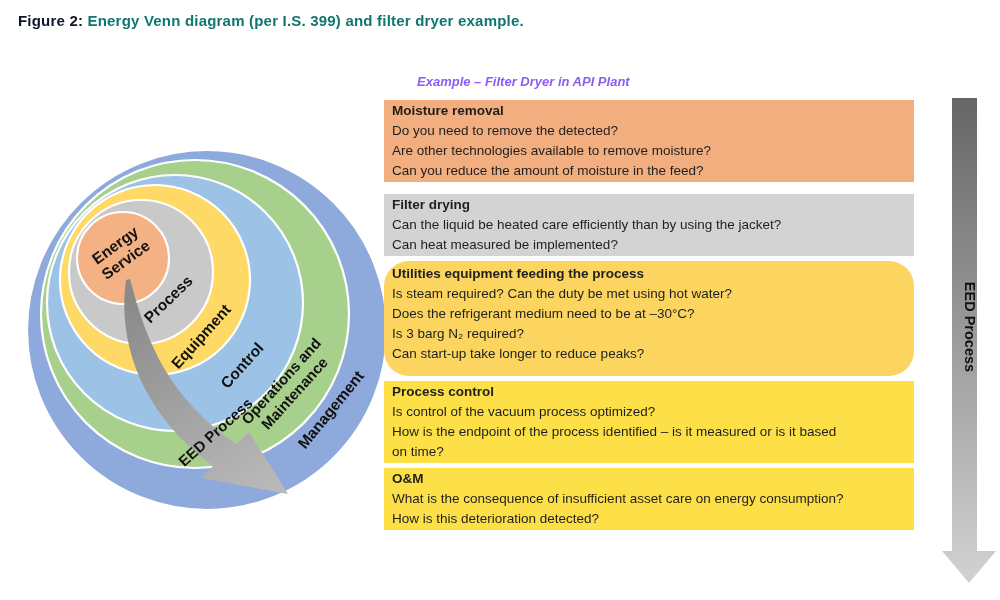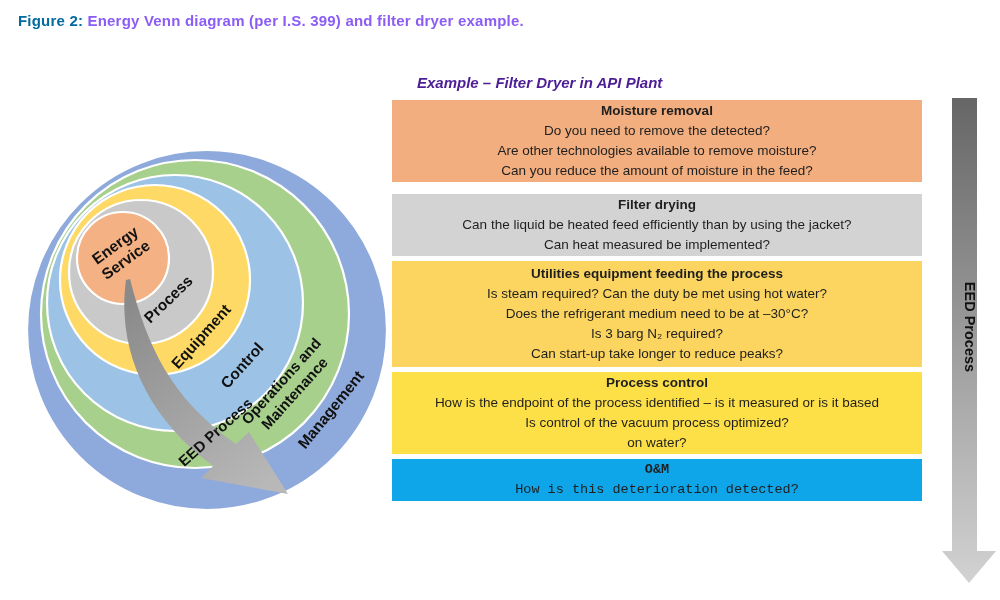--- a/index.html
+++ b/index.html
@@ -1,42 +1,42 @@
 <!DOCTYPE html>
 <html><head>
 <meta charset="utf-8">
 <style>
   * { margin: 0; padding: 0; box-sizing: border-box; }
   html, body { width: 1000px; height: 600px; background: #ffffff; overflow: hidden; }
   body { font-family: "Liberation Sans", "DejaVu Sans", sans-serif; position: relative; }
 
   
   .caption { position: absolute; left: 18px; top: 12px; font-size: 15px; font-weight: 700; letter-spacing: 0.2px; }
-  .caption .prefix { color: #0369a1; }
-  .caption .rest   { color: #8b5cf6; }
+  .caption .prefix { color: #0f172a; }
+  .caption .rest   { color: #0f766e; }
 
   
   .venn-svg { position: absolute; left: 0; top: 0; width: 420px; height: 560px; }
   .venn-svg circle { stroke: #ffffff; stroke-width: 2.2; }
   .venn-label { font-size: 15.5px; font-weight: 700; fill: #111111; text-anchor: middle; }
   .venn-label-sm { font-size: 15px; font-weight: 700; fill: #111111; text-anchor: middle; }
   .venn-arrow-label { font-size: 15px; font-weight: 700; fill: #111111; text-anchor: middle; }
 
   
-  .example-title { position: absolute; left: 417px; top: 74px; font-size: 15px; font-weight: 700; font-style: italic; color: #4c1d95; }
-  .boxes { position: absolute; left: 392px; top: 100px; width: 530px; text-align: center; }
+  .example-title { position: absolute; left: 417px; top: 74px; font-size: 13px; font-weight: 700; font-style: italic; color: #8b5cf6; }
+  .boxes { position: absolute; left: 384px; top: 100px; width: 530px; }
   .qbox { padding: 1px 8px; margin-bottom: 5px; font-size: 13.5px; line-height: 20px; color: #1f1f1f; }
-  .qbox.tall { padding-top: 3px; padding-bottom: 3px; }
+  .qbox.tall { padding-top: 3px; padding-bottom: 12px; border-radius: 25px; }
   .qbox .heading { font-weight: 700; }
   .qbox .line { white-space: nowrap; }
   .bg-orange { background: #F2AE7E; }
   .bg-gray   { background: #D3D3D3; margin-top: 12px; }
   .bg-yellow { background: #FBD55F; }
   .bg-blue   { background: #fde047; }
-  .bg-green  { background: #0ea5e9; font-family: Liberation Mono, monospace; }
+  .bg-green  { background: #fde047; }
   .bg-peri   { background: #8EA5DB; }
 
   
   .varrow-svg { position: absolute; left: 936px; top: 90px; width: 64px; height: 500px; }
   .varrow-label { font-size: 14.5px; font-weight: 700; fill: #111111; text-anchor: middle; }
 </style>
 </head>
 <body>
 
 <div class="caption">
@@ -82,41 +82,42 @@
 
   <div class="qbox bg-orange">
     <div class="heading">Moisture removal</div>
     <div class="line">Do you need to remove the detected?</div>
     <div class="line">Are other technologies available to remove moisture?</div>
     <div class="line">Can you reduce the amount of moisture in the feed?</div>
   </div>
 
   <div class="qbox bg-gray">
     <div class="heading">Filter drying</div>
-    <div class="line">Can the liquid be heated feed efficiently than by using the jacket?</div>
+    <div class="line">Can the liquid be heated care efficiently than by using the jacket?</div>
     <div class="line">Can heat measured be implemented?</div>
   </div>
 
   <div class="qbox tall bg-yellow">
     <div class="heading">Utilities equipment feeding the process</div>
     <div class="line">Is steam required? Can the duty be met using hot water?</div>
     <div class="line">Does the refrigerant medium need to be at –30°C?</div>
     <div class="line">Is 3 barg N₂ required?</div>
     <div class="line">Can start-up take longer to reduce peaks?</div>
   </div>
 
   <div class="qbox bg-blue">
     <div class="heading">Process control</div>
+    <div class="line">Is control of the vacuum process optimized?</div>
     <div class="line">How is the endpoint of the process identified – is it measured or is it based</div>
-    <div class="line">Is control of the vacuum process optimized?</div>
-    <div class="line">on water?</div>
+    <div class="line">on time?</div>
   </div>
 
   <div class="qbox bg-green">
     <div class="heading">O&amp;M</div>
+    <div class="line">What is the consequence of insufficient asset care on energy consumption?</div>
     <div class="line">How is this deterioration detected?</div>
   </div>
 
 
 </div>
 
 <svg class="varrow-svg" viewBox="936 90 64 500" xmlns="http://www.w3.org/2000/svg">
   <defs>
     <linearGradient id="vGrad" gradientUnits="userSpaceOnUse" x1="0" y1="98" x2="0" y2="583">
       <stop offset="0" stop-color="#666666"></stop>

